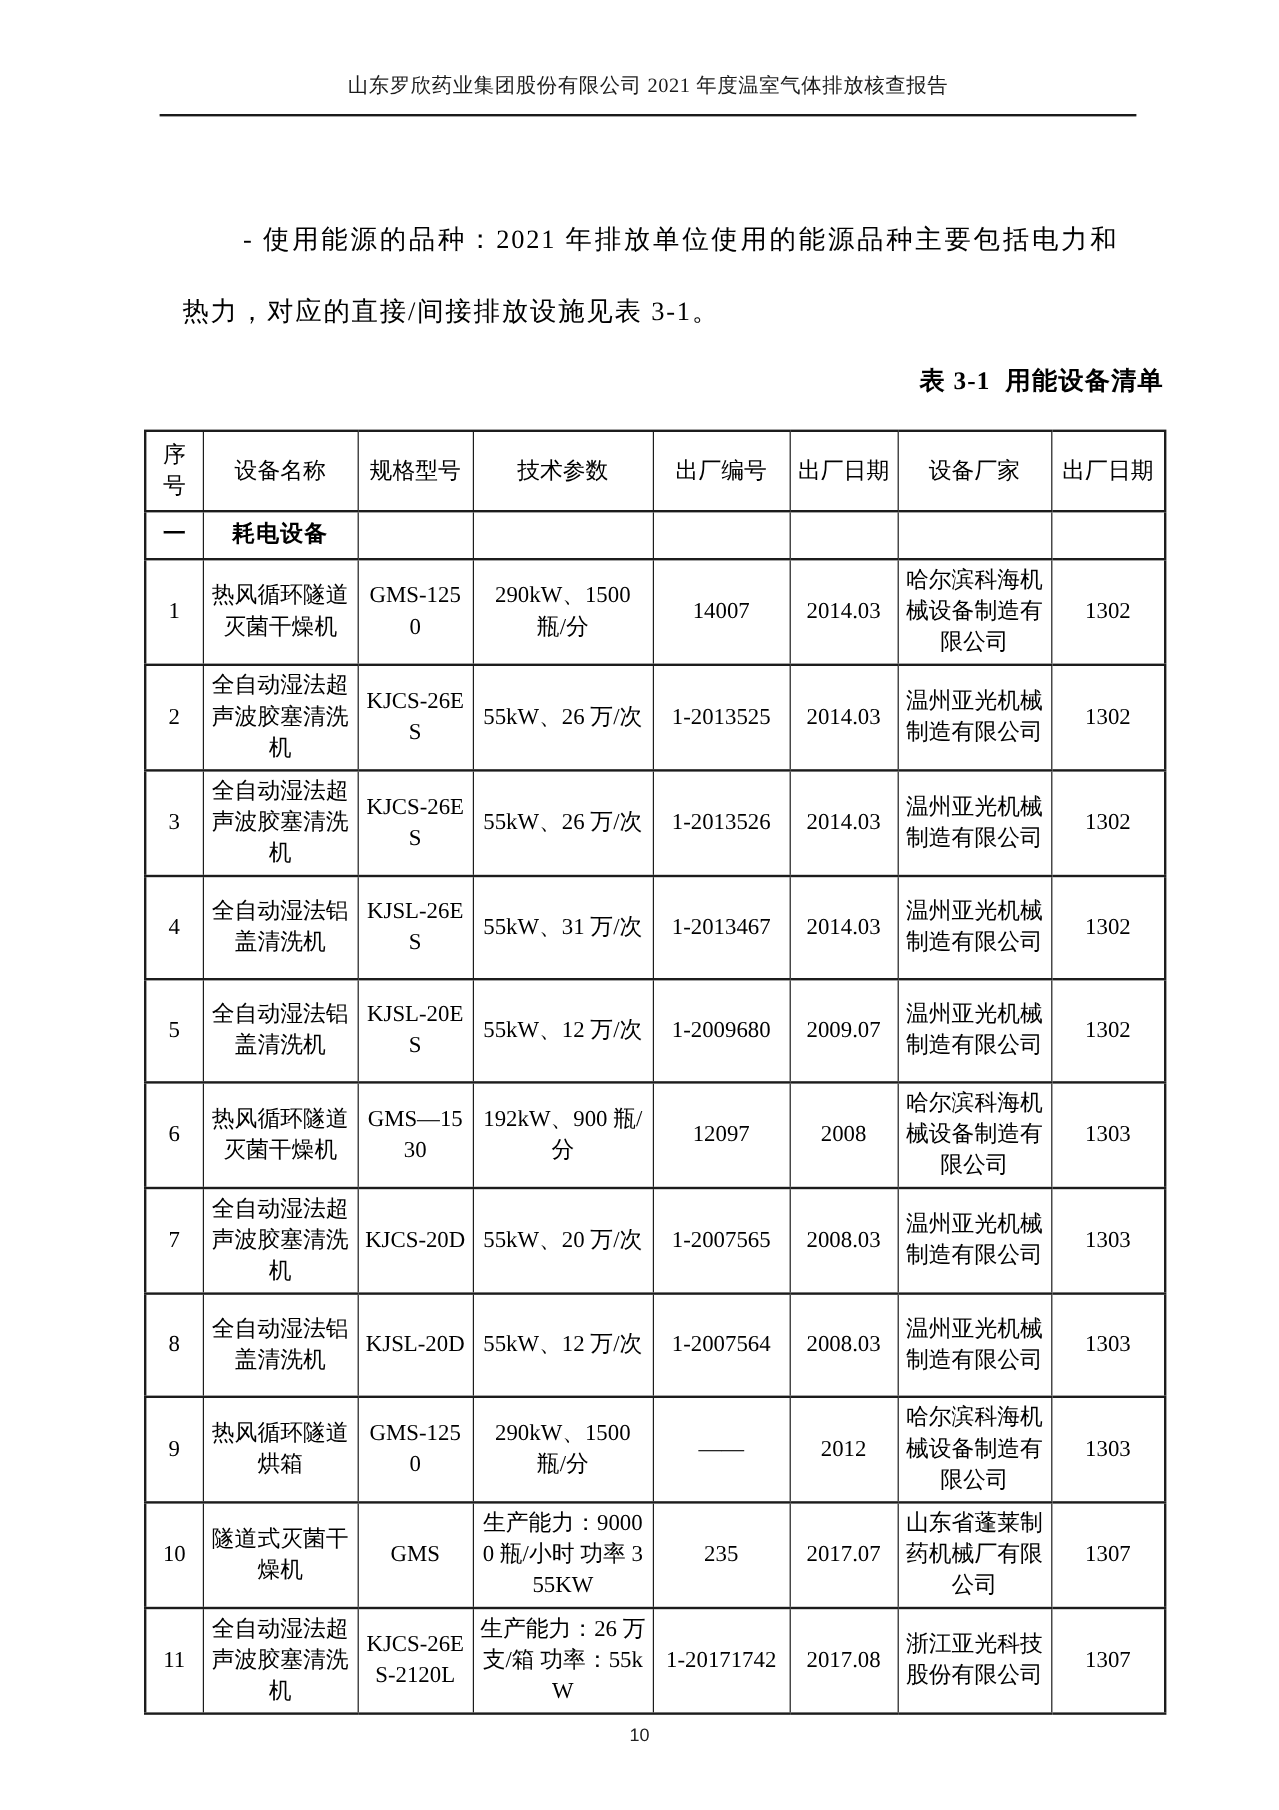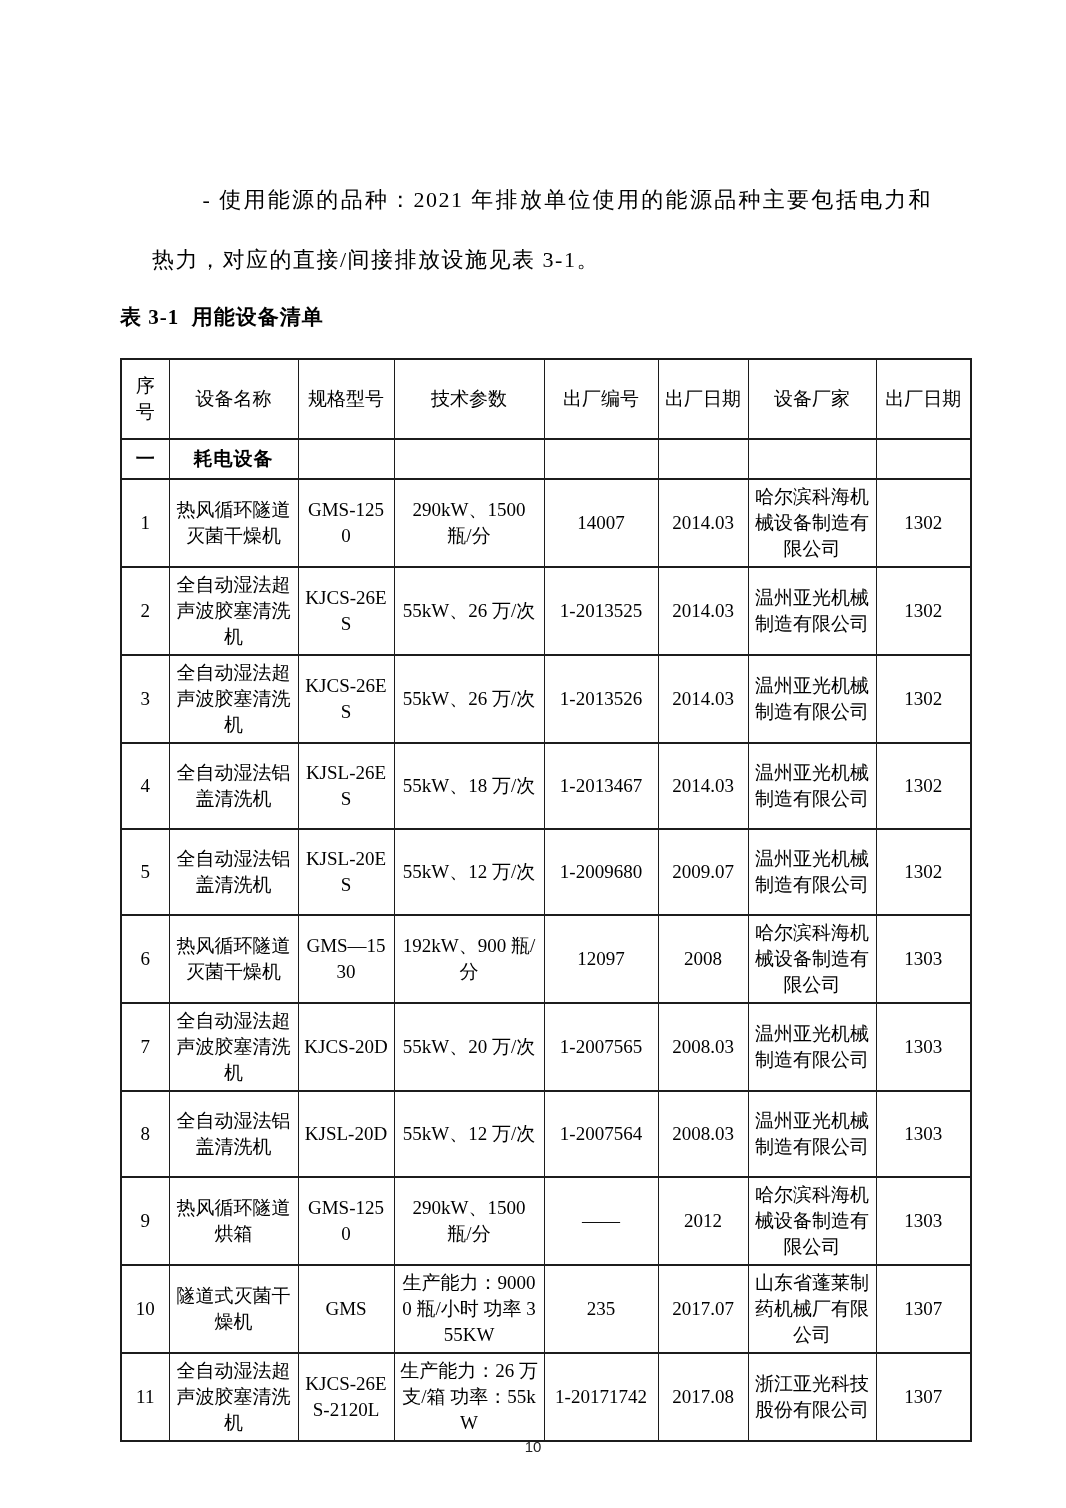--- a/index.html
+++ b/index.html
@@ -39,21 +39,21 @@
     font-size: 22px;
     line-height: 60px;
     text-align: justify;
     text-indent: 2.3em;
     letter-spacing: 1.5px;
     color: #000;
   }
   .table-caption {
     position: absolute;
     top: 303px; left: 120px; width: 850px;
-    text-align: left;
+    text-align: right;
     font-size: 21px;
     font-weight: bold;
     letter-spacing: 1px;
     white-space: pre;
     color: #000;
   }
   table.equip {
     position: absolute;
     top: 358px; left: 120px;
     width: 850px;
@@ -69,21 +69,21 @@
     border-bottom: 2px solid #1c1c1c;
     text-align: center;
     vertical-align: middle;
     padding: 4px 5px;
     line-height: 26px;
     font-weight: normal;
     word-break: break-all;
     overflow-wrap: anywhere;
     color: #000;
   }
-  tr.hdr { height: 80px; }
+  tr.hdr { height: 67px; }
   tr.sec { height: 40px; }
   tr.data { height: 86px; }
   tr.sec td { font-weight: bold; }
   td.sec-title { text-align: left; padding-left: 10px; letter-spacing: 1px; }
   col.c-no    { width: 48px; }
   col.c-name  { width: 129px; }
   col.c-model { width: 96px; }
   col.c-param { width: 150px; }
   col.c-serial{ width: 114px; }
   col.c-date  { width: 90px; }
@@ -96,20 +96,21 @@
     font-size: 15px;
     font-family: "Liberation Sans", "DejaVu Sans", sans-serif;
     color: #222;
   }
 </style>
 </head>
 <body>
 
 <div class="page">
 
+  <div class="doc-header">山东罗欣药业集团股份有限公司 2021 年度温室气体排放核查报告</div>
 
 
   <div class="body-paragraph">- 使用能源的品种：2021 年排放单位使用的能源品种主要包括电力和热力，对应的直接/间接排放设施见表 3-1。</div>
 
   <div class="table-caption">表 3-1  用能设备清单</div>
 
   <table class="equip">
     <colgroup>
       <col class="c-no">
         <col class="c-name">
@@ -170,21 +171,21 @@
         <td>55kW、26 万/次</td>
         <td>1-2013526</td>
         <td>2014.03</td>
         <td>温州亚光机械制造有限公司</td>
         <td>1302</td>
       </tr>
       <tr class="data">
         <td>4</td>
         <td>全自动湿法铝盖清洗机</td>
         <td>KJSL-26ES</td>
-        <td>55kW、18 万/次</td>
+        <td>55kW、31 万/次</td>
         <td>1-2013467</td>
         <td>2014.03</td>
         <td>温州亚光机械制造有限公司</td>
         <td>1302</td>
       </tr>
       <tr class="data">
         <td>5</td>
         <td>全自动湿法铝盖清洗机</td>
         <td>KJSL-20ES</td>
         <td>55kW、12 万/次</td>

